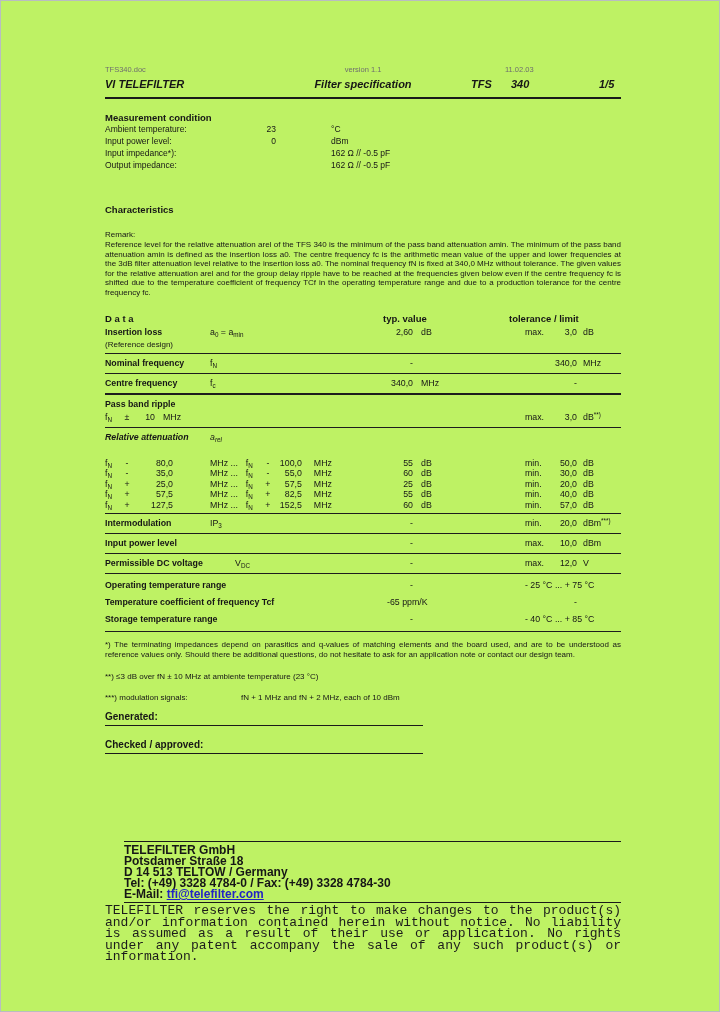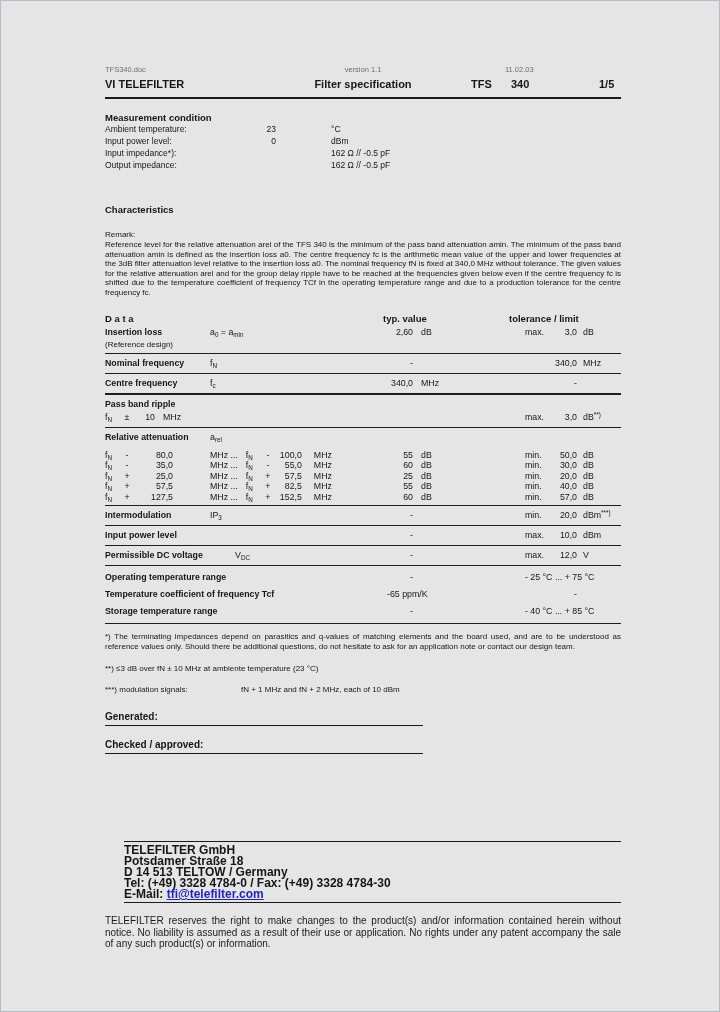--- a/index.html
+++ b/index.html
@@ -1,23 +1,23 @@
 <!DOCTYPE html>
 <html><head>
 <meta charset="utf-8">
 <style>
   html,body{margin:0;padding:0;background:#fff;}
-  .page{position:relative;width:720px;height:1012px;background:#e5e5e5;border:1px solid #b9bdc1;
+  .page{position:relative;width:720px;height:1012px;background:#bef264;border:1px solid #b9bdc1;
         box-sizing:border-box;font-family:"Liberation Sans",sans-serif;color:#161616;overflow:hidden;}
   .content{position:absolute;left:104px;top:0;width:516px;}
   
   .hdr{padding-top:64px;}
   .hdr-r1{position:relative;height:11px;font-size:7.5px;color:#6e6e6e;}
   .hdr-r2{position:relative;height:15px;margin-top:2px;font-size:11px;font-weight:bold;
-          padding-bottom:4px;border-bottom:2px solid #1a1a1a;}
+          padding-bottom:4px;border-bottom:2px solid #1a1a1a;font-style:italic;}
   .h-left{position:absolute;left:0;top:0;}
   .h-center{position:absolute;left:50%;top:0;transform:translateX(-50%);}
   .h-pos{position:absolute;top:0;}
   
   .sec-title{font-size:9.5px;font-weight:bold;}
   
   .meas{margin-top:13px;}
   .mrow{display:flex;font-size:8.5px;line-height:12px;gap:48px;}
   .ml{width:105px;flex:none;}
   .mv{width:18px;flex:none;text-align:right;}
@@ -72,21 +72,21 @@
   .fnote3{margin-top:11px;font-size:8px;line-height:10px;display:flex;}
   .f3l{width:136px;flex:none;}
   
   .signoff{position:absolute;left:104px;width:318px;font-size:10px;font-weight:bold;
            padding-bottom:3px;border-bottom:1.5px solid #1a1a1a;}
   
   .footer{position:absolute;left:104px;top:840px;width:516px;}
   .flist{border-top:1.5px solid #1a1a1a;padding-top:3px;font-size:12px;font-weight:bold;
          line-height:11px;padding-bottom:2px;border-bottom:1px solid #1a1a1a;margin-left:19px;}
   .email-link{color:#2323c4;text-decoration:underline;}
-  .legal{margin-top:12px;font-family:Liberation Sans, sans-serif;font-size:10px;line-height:11.5px;
+  .legal{margin-top:2px;font-family:Liberation Mono, monospace;font-size:13px;line-height:11.5px;
          text-align:justify;color:#1b1b1b;}
 </style>
 </head>
 <body>
 
 <div class="page">
   <div class="content">
 
     <div class="hdr">
       <div class="hdr-r1">
@@ -209,21 +209,21 @@
         <div class="c-tol">
             <span class="tpn">
               <span class="tp">max.</span>
               <span class="tn">3,0</span>
             </span>
             <span class="tu2"><span>dB</span><sup>**)</sup></span>
           </div>
       </div>
       <div class="hr"></div>
 
-      <div class="trow" style="margin-bottom:6px;">
+      <div class="trow" style="margin-bottom:14px;font-style:italic;">
         <div class="c-name">Relative attenuation</div>
         <div class="c-sym"><span>a</span><sub>rel</sub></div>
       </div>
 
       <div class="trow fq">
         <div class="c-freq">
           <span class="ff"><span>f</span><sub>N</sub></span>
             <span class="fs">-</span>
             <span class="fn">80,0</span>
             <span class="fu">MHz ...</span>

